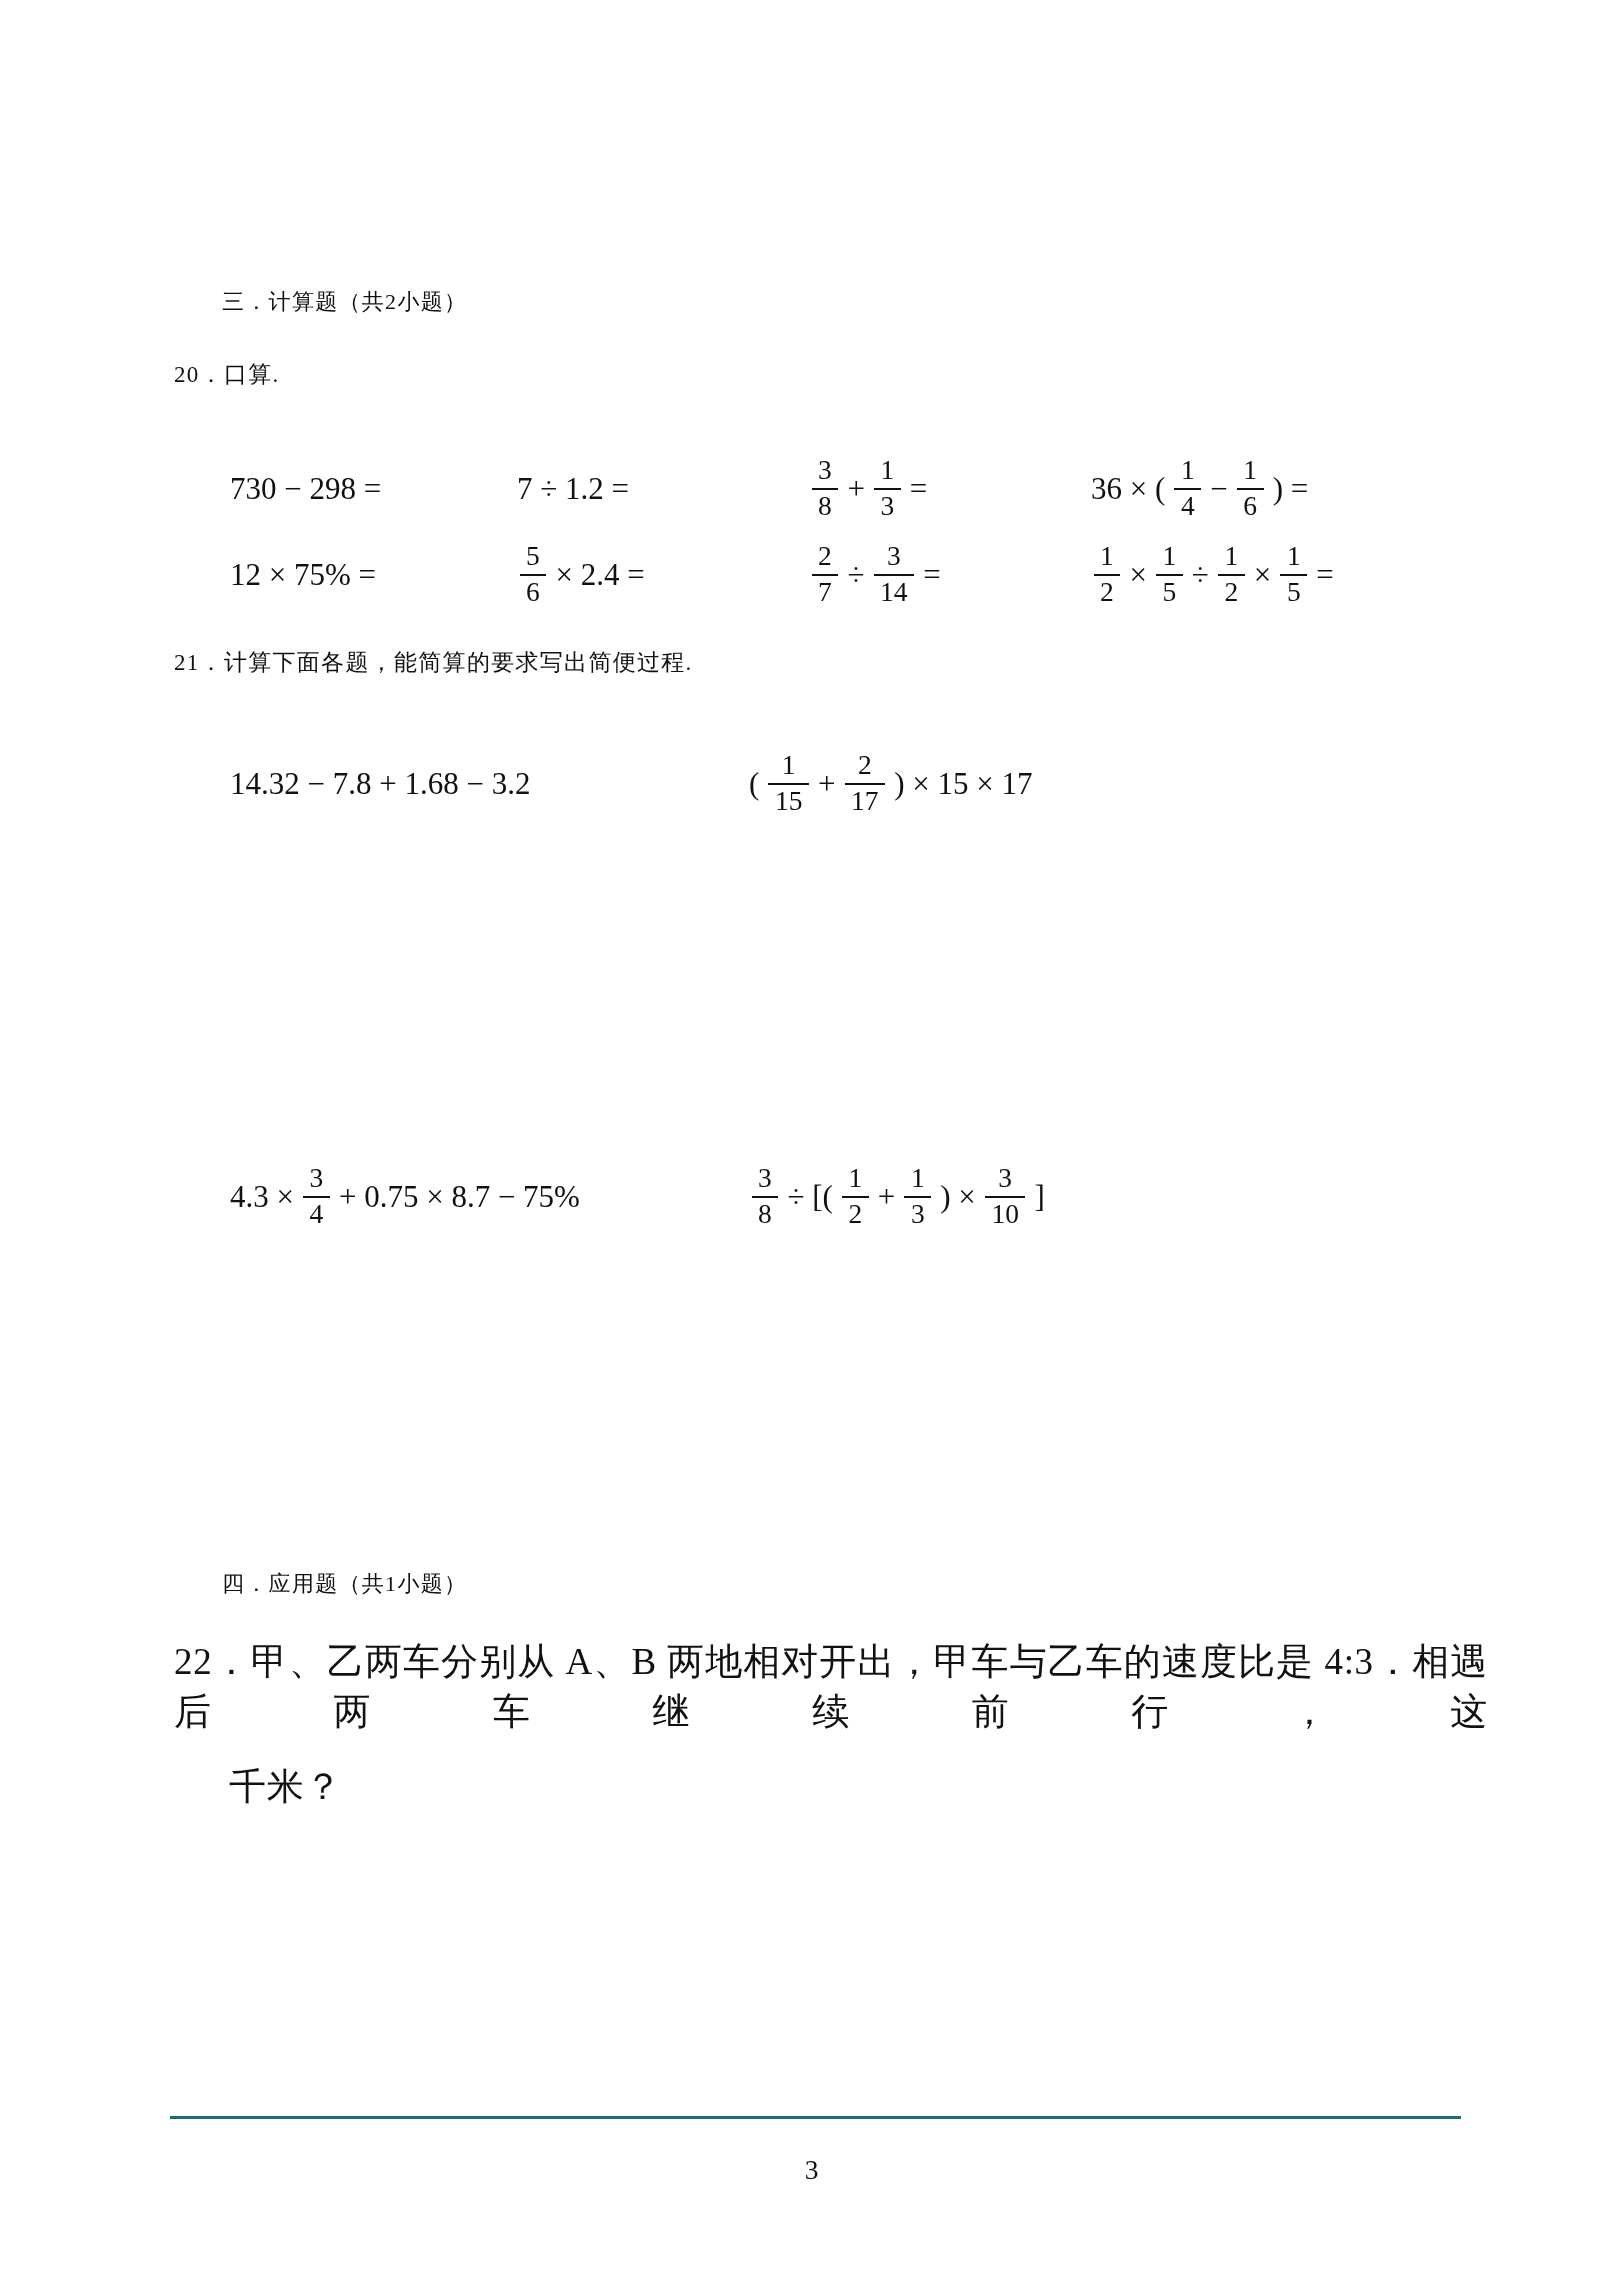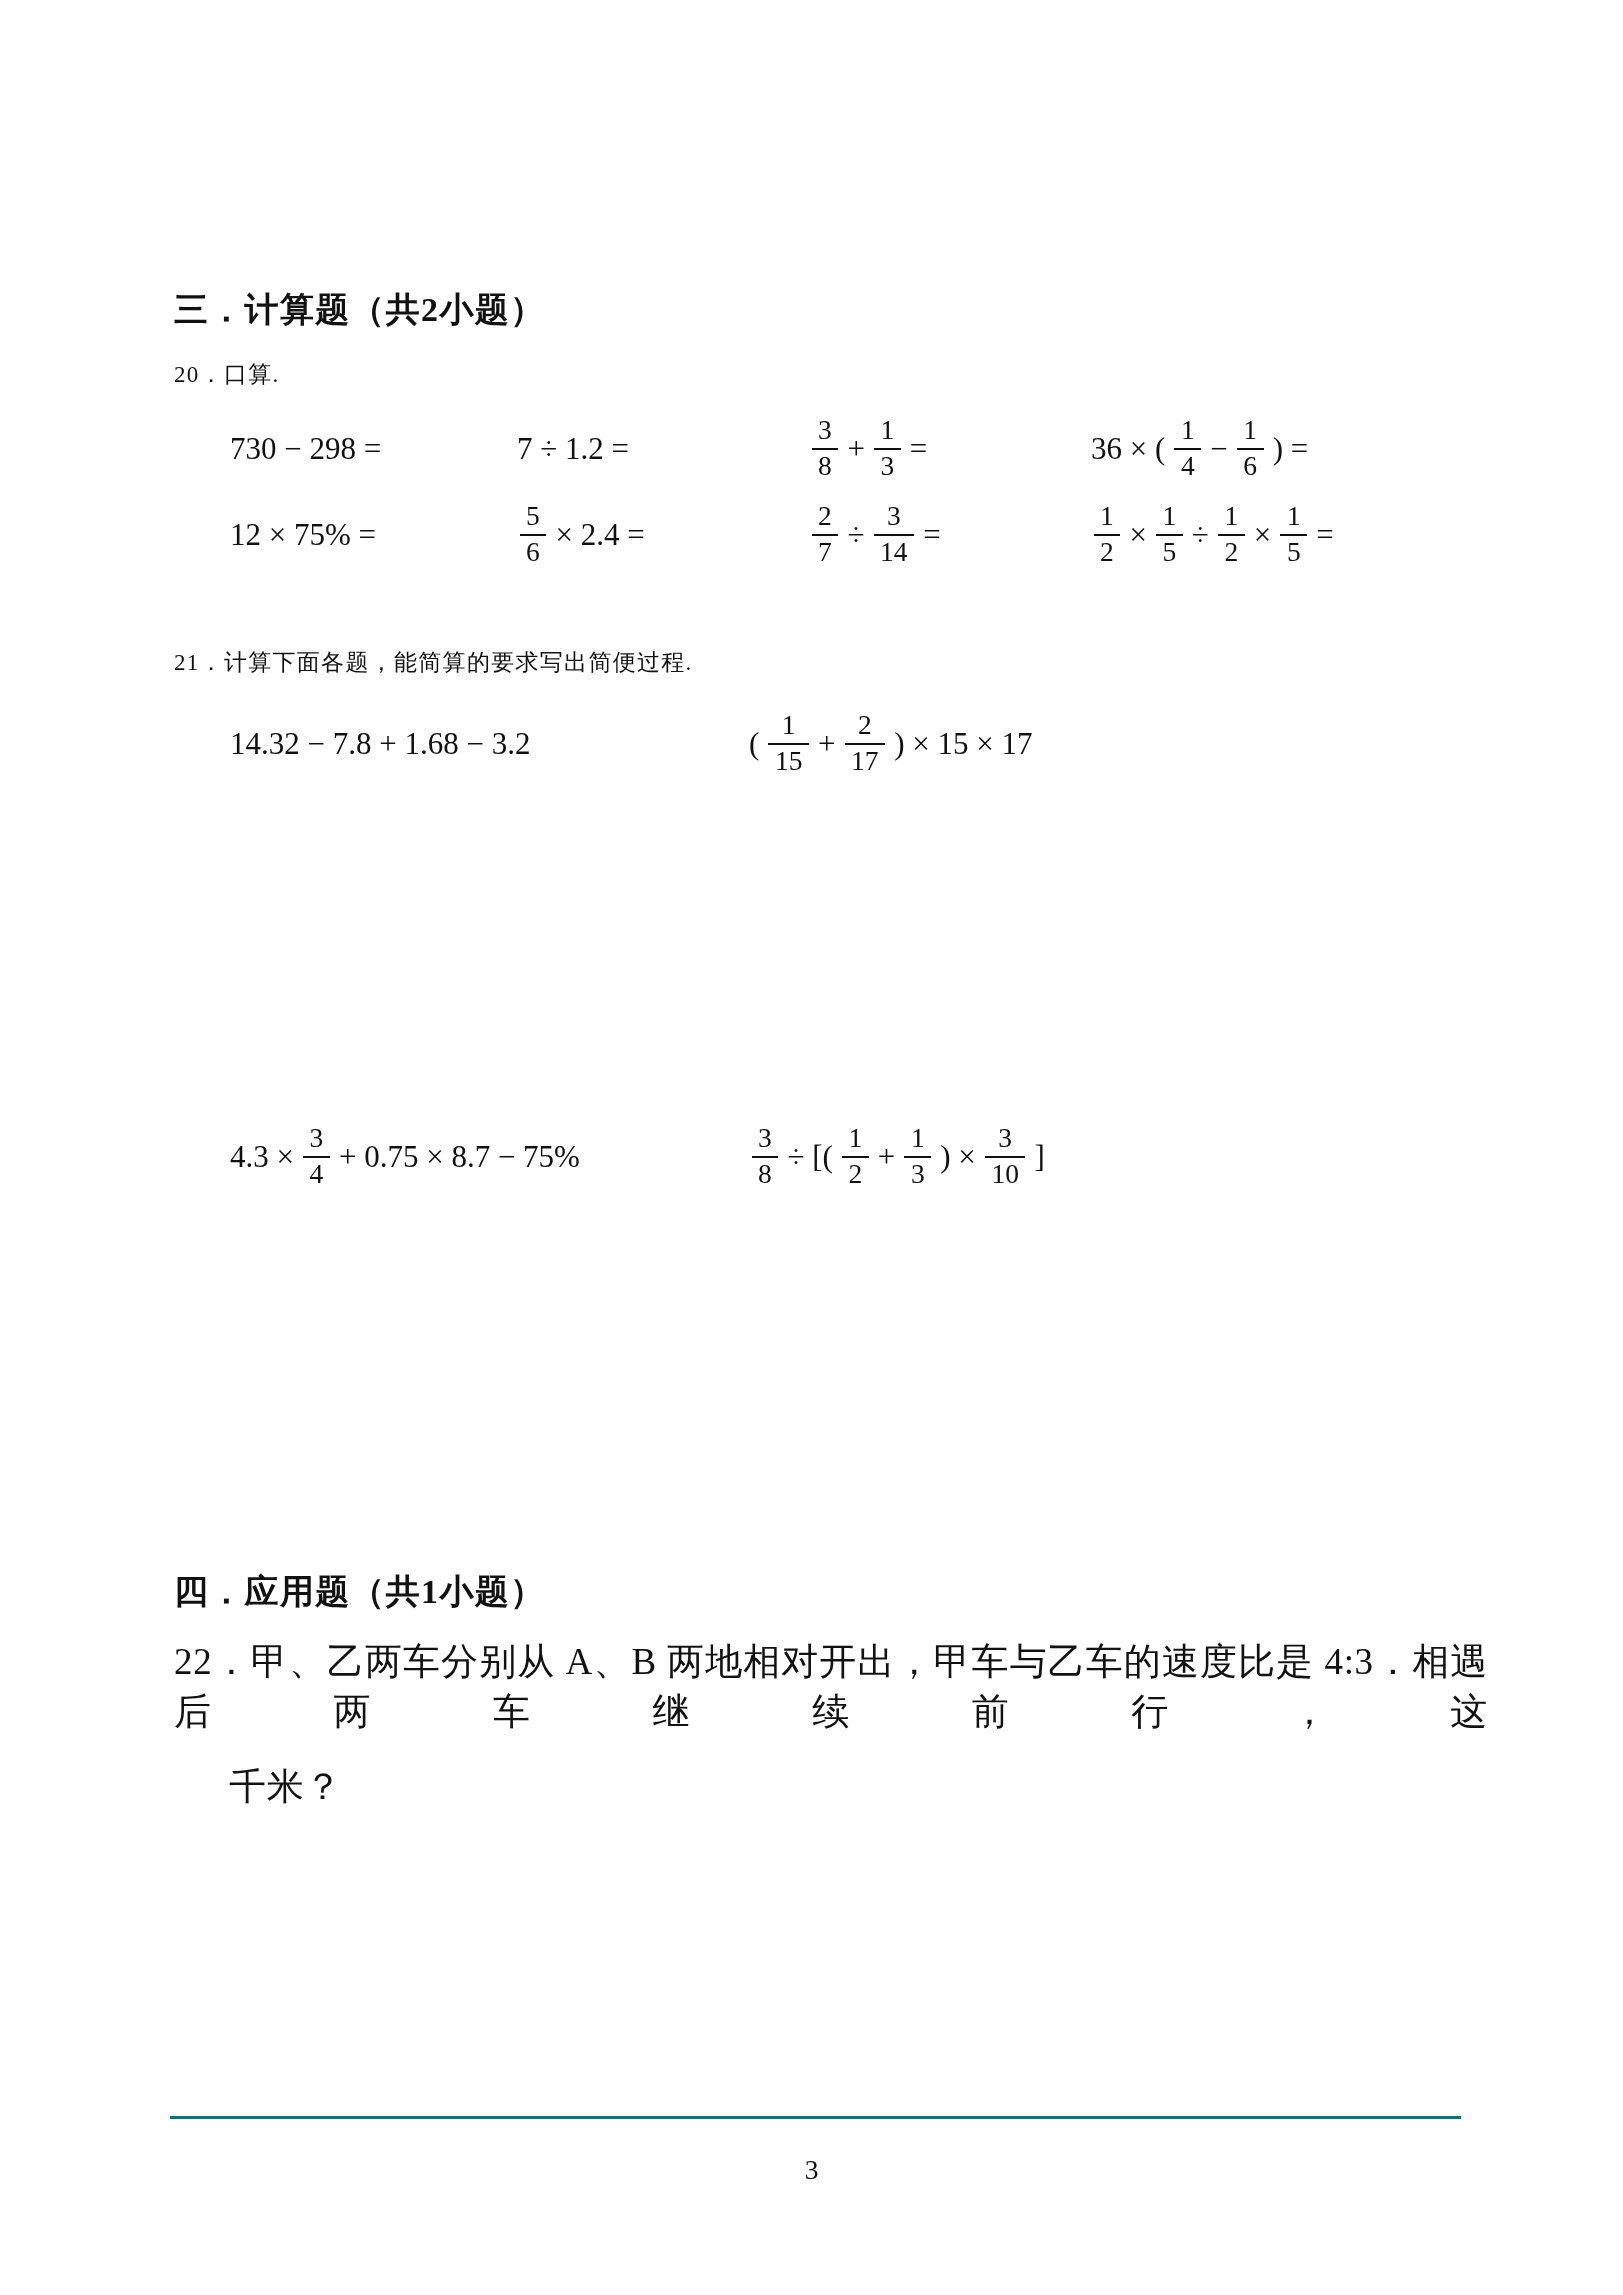--- a/index.html
+++ b/index.html
@@ -6,34 +6,36 @@
   .page{
     position:relative;
     width:1623px;
     height:2295px;
     background:#ffffff;
     font-family:"Liberation Serif","DejaVu Serif",serif;
     color:#111111;
   }
   .abs{position:absolute;white-space:nowrap;}
   .sec-title{
-    font-size:34px;
-    font-weight:bold;
+    font-size:22px;
+    font-weight:normal;
     letter-spacing:1.3px;
+    margin-left:48px;
   }
   .q-label{
     font-size:23px;
     letter-spacing:1.3px;
   }
   
   .math-row{
     position:absolute;
     left:0;
     width:100%;
     height:85px;
+    margin-top:40px;
   }
   .math-cell{
     position:absolute;
     top:0;
     height:100%;
     display:flex;
     align-items:center;
     gap:6.5px;
     font-size:31px;
   }

